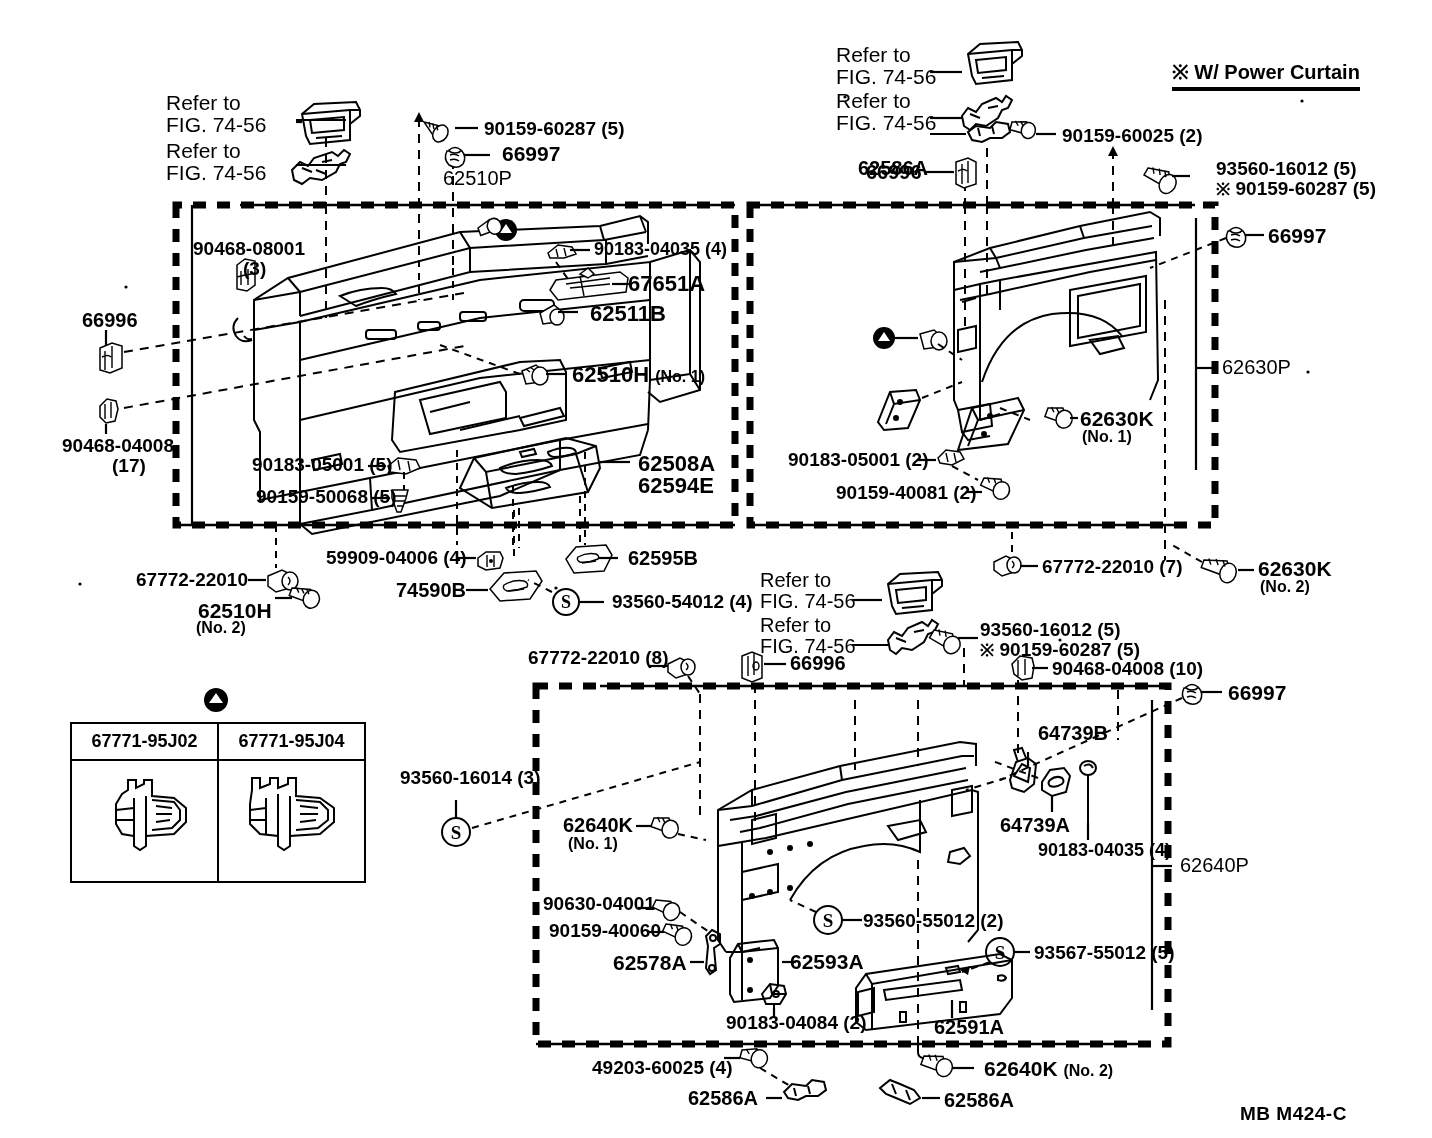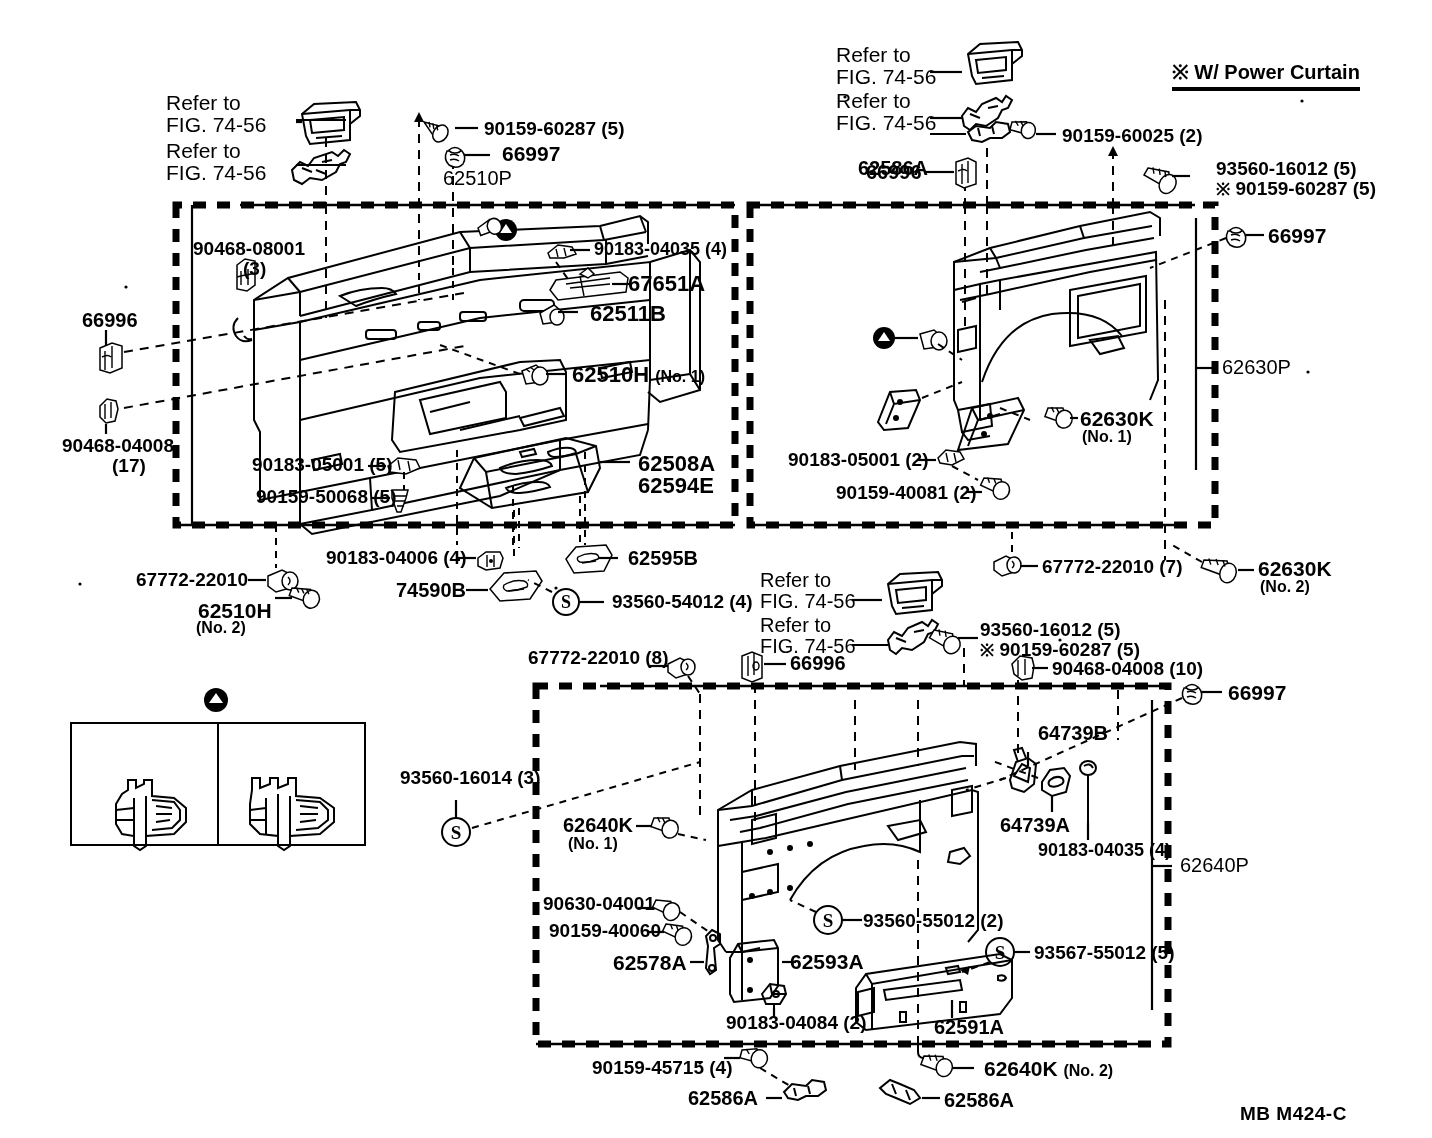--- a/index.html
+++ b/index.html
@@ -691,21 +691,21 @@
   <div class="lbl s22 b" style="left:572px;top:363px;">
     <span>62510H</span> <span class="sm">(No. 1)</span>
   </div>
 
   <div class="lbl s19 b" style="left:252px;top:455px;">90183-05001  (5)</div>
   <div class="lbl s19 b" style="left:256px;top:487px;">90159-50068  (5)</div>
 
   <div class="lbl s22 b" style="left:638px;top:452px;">62508A</div>
   <div class="lbl s22 b" style="left:638px;top:474px;">62594E</div>
 
-  <div class="lbl s19 b" style="left:326px;top:548px;">90183-04006 (4)</div>
+  <div class="lbl s19 b" style="left:326px;top:548px;">59909-04006 (4)</div>
   <div class="lbl s20 b" style="left:396px;top:580px;">74590B</div>
   <div class="lbl s20 b" style="left:628px;top:548px;">62595B</div>
   <div class="lbl s19 b" style="left:612px;top:592px;">93560-54012 (4)</div>
 
   <div class="lbl s19 b" style="left:136px;top:570px;">67772-22010</div>
   <div class="lbl s21 b" style="left:198px;top:600px;">62510H</div>
   <div class="lbl sm b" style="left:196px;top:620px;">(No. 2)</div>
 
   <div class="lbl s21 n" style="left:836px;top:44px;">
     <span>Refer to</span><br><span>FIG. 74-56</span>
@@ -764,29 +764,37 @@
 
   <div class="lbl s19 b" style="left:543px;top:894px;">90630-04001</div>
   <div class="lbl s19 b" style="left:549px;top:921px;">90159-40060</div>
   <div class="lbl s21 b" style="left:613px;top:952px;">62578A</div>
   <div class="lbl s21 b" style="left:790px;top:951px;">62593A</div>
   <div class="lbl s19 b" style="left:863px;top:911px;">93560-55012 (2)</div>
   <div class="lbl s19 b" style="left:1034px;top:943px;">93567-55012 (5)</div>
   <div class="lbl s19 b" style="left:726px;top:1013px;">90183-04084 (2)</div>
   <div class="lbl s20 b" style="left:934px;top:1017px;">62591A</div>
 
-  <div class="lbl s19 b" style="left:592px;top:1058px;">90159-45715 (4)</div>
+  <div class="lbl s19 b" style="left:592px;top:1058px;">49203-60025 (4)</div>
   <div class="lbl s20 b" style="left:688px;top:1088px;">62586A</div>
   <div class="lbl s21 b" style="left:984px;top:1058px;">
     <span>62640K</span> <span class="sm">(No. 2)</span>
   </div>
   <div class="lbl s20 b" style="left:944px;top:1090px;">62586A</div>
 
   <table class="legend" style="left:70px;top:722px;width:296px;">
     <tbody>
+        <tr>
+      <td style="width:50%;">
+        <div class="legend-num">67771-95J02</div>
+      </td>
+      <td style="width:50%;">
+        <div class="legend-num">67771-95J04</div>
+      </td>
+    </tr>
     <tr>
       <td style="height:118px;"></td>
       <td style="height:118px;"></td>
     </tr>
   </tbody>
     </table>
 
   <div class="lbl s19 b" style="left:1240px;top:1104px;letter-spacing:0.5px;">MB  M424-C</div>
 
 </div>

